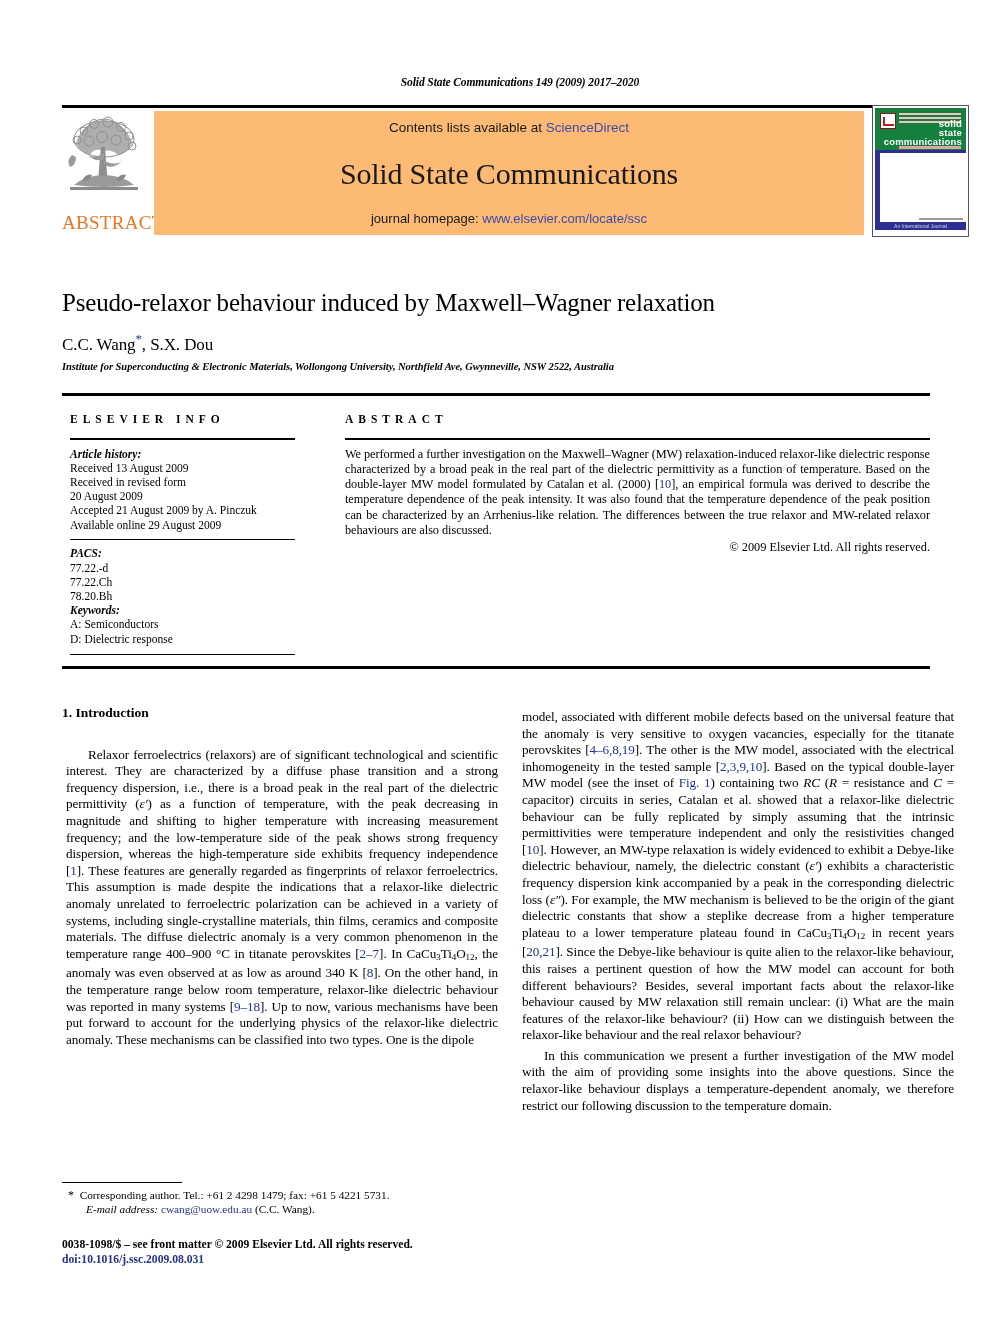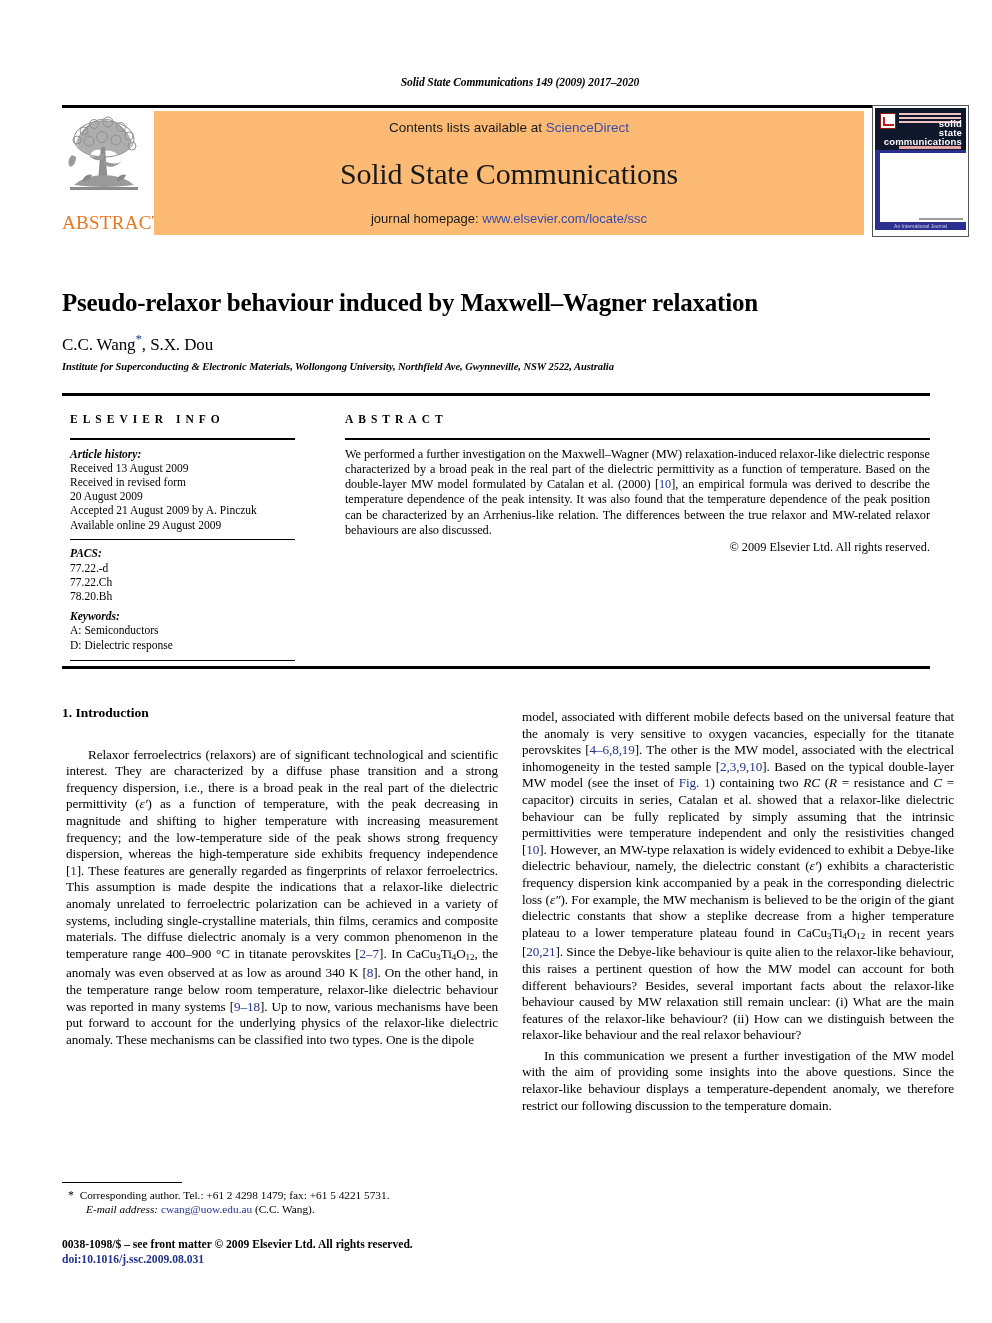--- a/index.html
+++ b/index.html
@@ -121,21 +121,21 @@
     width: 95px;
     height: 130px;
     border: 1px solid #555;
     background: #fff;
     overflow: hidden;
   }
   .cover-top {
     position: absolute;
     left: 2px; top: 2px;
     width: 91px; height: 42px;
-    background: #0f172a;
+    background: #15803d;
   }
   .cover-smallbox {
     position: absolute;
     left: 5px; top: 5px;
     width: 14px; height: 14px;
     background: #fff;
     border: 1px solid #8d1414;
   }
   .cover-smallbox:after {
     content: "";
@@ -203,21 +203,21 @@
     position: absolute;
     left: 2px; top: 47px;
     width: 5px; bottom: 14px;
     background: #2b2f8f;
   }
 
   
   .title-block { position: absolute; left: 62px; top: 288px; width: 868px; }
   .paper-title {
     font-size: 25px;
-    font-weight: bold;
+    font-weight: normal;
     letter-spacing: -0.2px;
     margin: 0;
     line-height: 30px;
   }
   .authors {
     margin-top: 13px;
     font-size: 17px;
     letter-spacing: -0.1px;
   }
   .authors sup { color: #22338c; font-size: 13px; }
@@ -261,21 +261,21 @@
   }
   .hr-thin {
     height: 1.6px;
     background: #000;
     margin-bottom: 7px;
   }
   .hr-thin.w225 { width: 225px; }
   .hr-thin.w585 { width: 585px; }
   .info-body { font-size: 11.5px; line-height: 14.2px; }
   .info-label { font-style: italic; font-weight: bold; }
-  .info-group { margin-bottom: 6px; }
+  .info-group { }
   .hr-mid {
     width: 225px;
     height: 1.6px;
     background: #000;
     margin: 7px 0 6px 0;
   }
   .hr-bot {
     width: 225px;
     height: 1.6px;
     background: #000;

